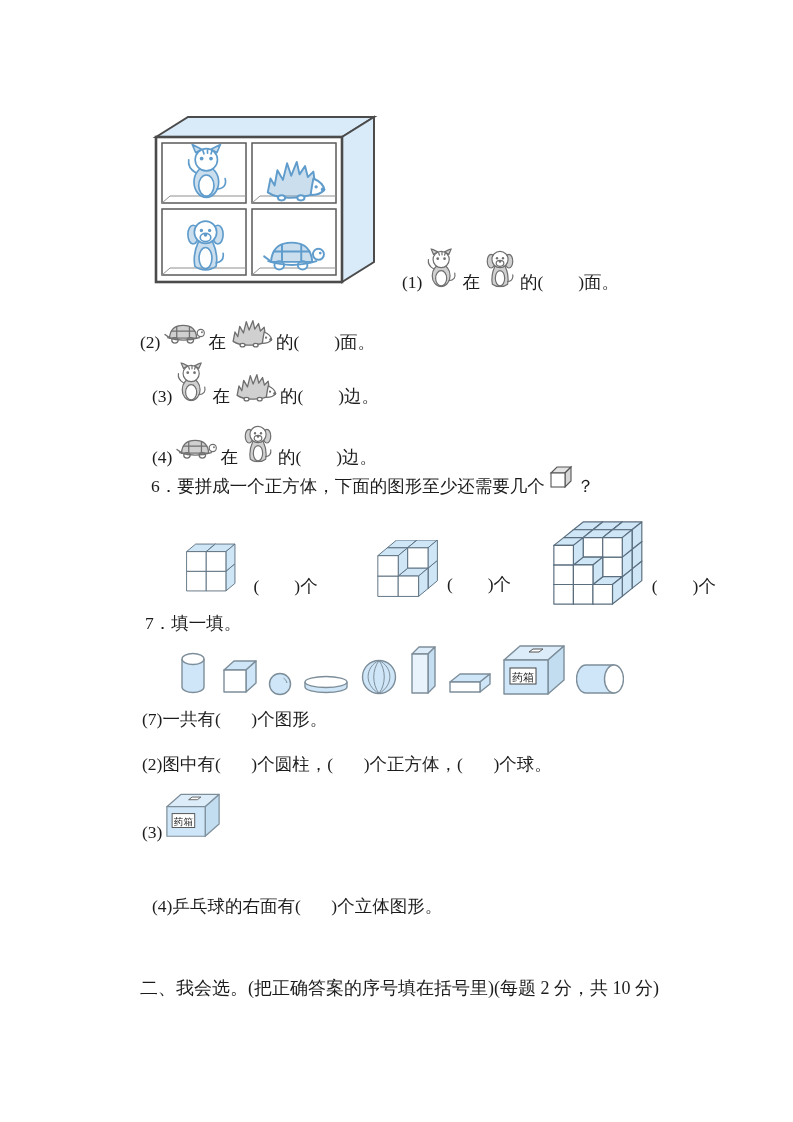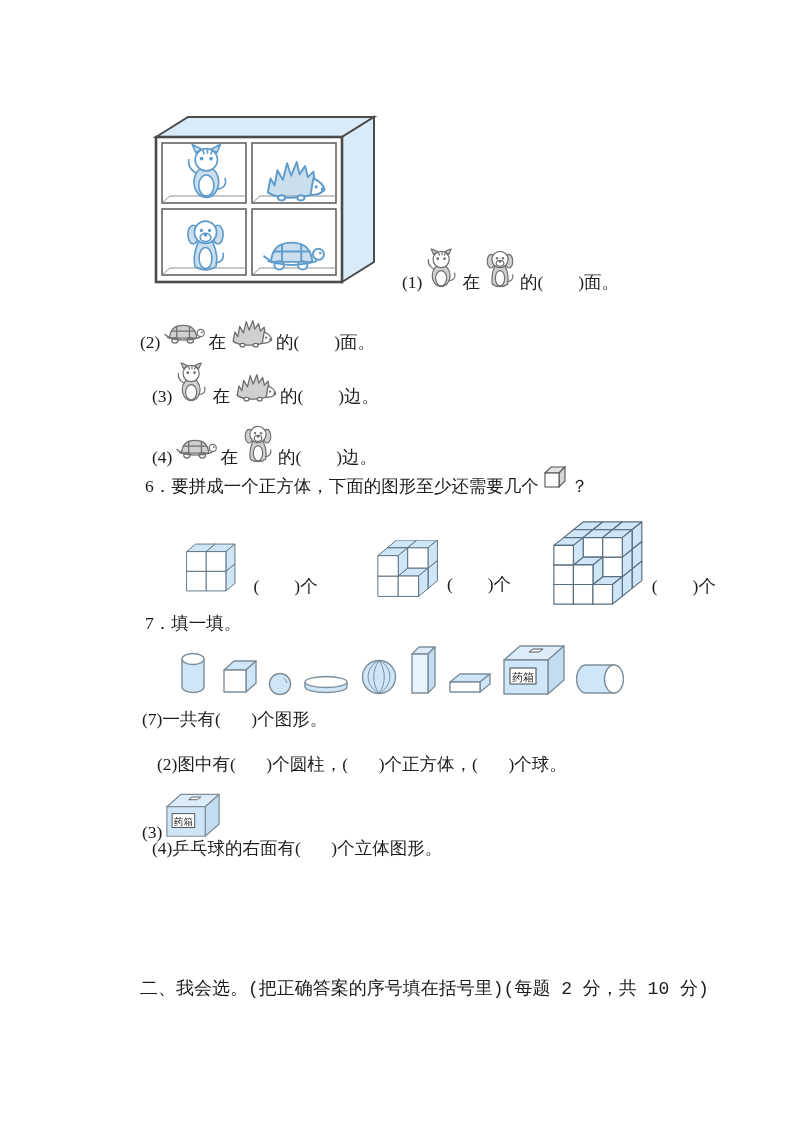--- a/index.html
+++ b/index.html
@@ -12,21 +12,21 @@
   .animal-gray{color:#6f6f6f;}
   .animal-blue{color:#5f9ccc;}
   .af{fill:currentColor;fill-opacity:.33;stroke:currentColor;stroke-width:1.4;stroke-linejoin:round;}
   .aw{fill:#ffffff;stroke:currentColor;stroke-width:1.4;stroke-linejoin:round;}
   .al{fill:none;stroke:currentColor;stroke-width:1.4;stroke-linecap:round;}
   .ad{fill:currentColor;stroke:none;}
   .sh{stroke:#7d8e9a;stroke-width:1.4;stroke-linejoin:round;}
   .shapes-row{display:flex;align-items:flex-end;gap:10px;}
   .qg{display:flex;align-items:flex-end;}
   .qg .t{white-space:pre;font-size:17.5px;}
-  .header2{font-size:18px;white-space:pre;font-family:Liberation Mono, monospace;}
+  .header2{font-size:18px;white-space:pre;}
 </style>
 </head>
 <body>
 
 <div class="page">
 
   <svg width="0" height="0" style="position:absolute" aria-hidden="true">
     <defs>
       <symbol id="sym-cat" viewBox="0 0 40 46">
         <path class="al" d="M28 38 Q37 37 35 29"></path>
@@ -136,21 +136,21 @@
     <span class="icon animal-gray"><svg width="42" height="29" viewBox="0 0 46 32">
           <use href="#sym-turtle"></use>
         </svg></span>
     <span class="t">在</span>
     <span class="icon animal-gray"><svg width="34" height="40" viewBox="0 0 40 46">
           <use href="#sym-dog"></use>
         </svg></span>
     <span class="t">的(        )边。</span>
   </div>
 
-  <div class="abs qline" style="left:145px;top:468px;height:30px;">
+  <div class="abs qline" style="left:151px;top:468px;height:30px;">
     <span class="t">6．要拼成一个正方体，下面的图形至少还需要几个</span>
     <span class="icon" style="margin-bottom:4px;">
       <svg width="26" height="24" viewBox="0 0 26 24">
         <polygon points="3,9 9,3 23,3 17,9" fill="#e3e3e3" stroke="#555" stroke-width="1.1"></polygon>
         <polygon points="17,9 23,3 23,17 17,23" fill="#d6d6d6" stroke="#555" stroke-width="1.1"></polygon>
         <rect x="3" y="9" width="14" height="14" fill="#fff" stroke="#555" stroke-width="1.1"></rect>
       </svg>
     </span>
     <span class="t">？</span>
   </div>
@@ -325,37 +325,37 @@
     <svg width="48" height="34" viewBox="0 0 48 34">
       <path class="sh" d="M38 3 H10 a9.5 14 0 0 0 0 28 H38 Z" fill="#cfe6f8"></path>
       <ellipse class="sh" cx="38" cy="17" rx="9.5" ry="14" fill="#ffffff"></ellipse>
     </svg>
   </div>
 
   <div class="abs qline" style="left:142px;top:708px;">
     <span class="t">(7)一共有(       )个图形。</span>
   </div>
 
-  <div class="abs qline" style="left:142px;top:753px;margin-left:15px;">
+  <div class="abs qline" style="left:142px;top:753px;">
     <span class="t">(2)图中有(       )个圆柱，(       )个正方体，(       )个球。</span>
   </div>
 
   <div class="abs qline" style="left:142px;top:788px;height:56px;">
     <span class="t">(3)</span>
     <span class="icon">
       <svg width="56" height="47" viewBox="0 0 64 54">
         <polygon class="sh" points="2,18 18,4 62,4 46,18" fill="#dcedf9"></polygon>
         <polygon class="sh" points="46,18 62,4 62,38 46,52" fill="#c2dcf0"></polygon>
         <rect class="sh" x="2" y="18" width="44" height="34" fill="#cfe6f8"></rect>
         <polygon points="27,10 31,7 41,7 37,10" fill="#ffffff" stroke="#555" stroke-width="1"></polygon>
         <rect x="8" y="26" width="26" height="16" fill="#ffffff" stroke="#444" stroke-width="1"></rect>
         <text x="21" y="38.5" font-size="11" text-anchor="middle" fill="#222">药箱</text>
       </svg>
     </span>
   </div>
 
-  <div class="abs qline" style="left:152px;top:837px;">
+  <div class="abs qline" style="left:152px;top:895px;">
     <span class="t">(4)乒乓球的右面有(       )个立体图形。</span>
   </div>
 
   <div class="abs header2" style="left:140px;top:976px;">二、我会选。(把正确答案的序号填在括号里)(每题 2 分，共 10 分)</div>
 
 </div>
 
 </body></html>

